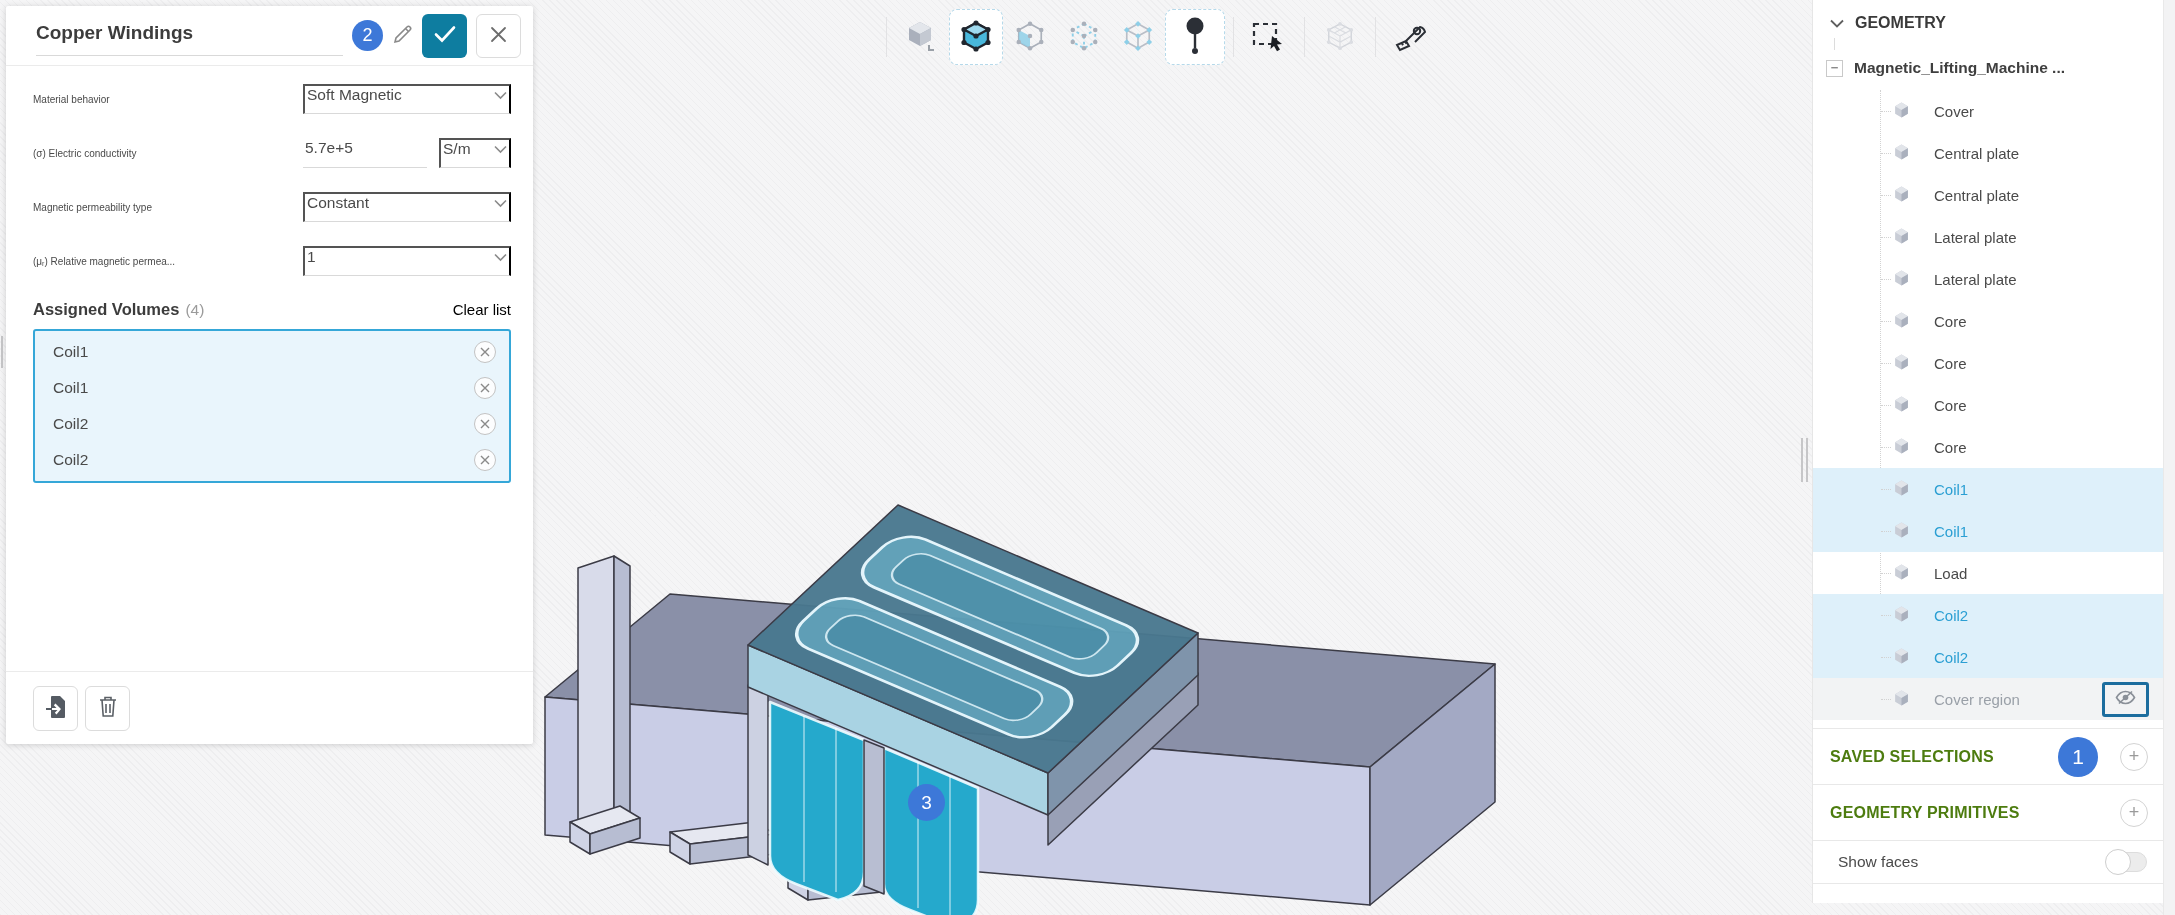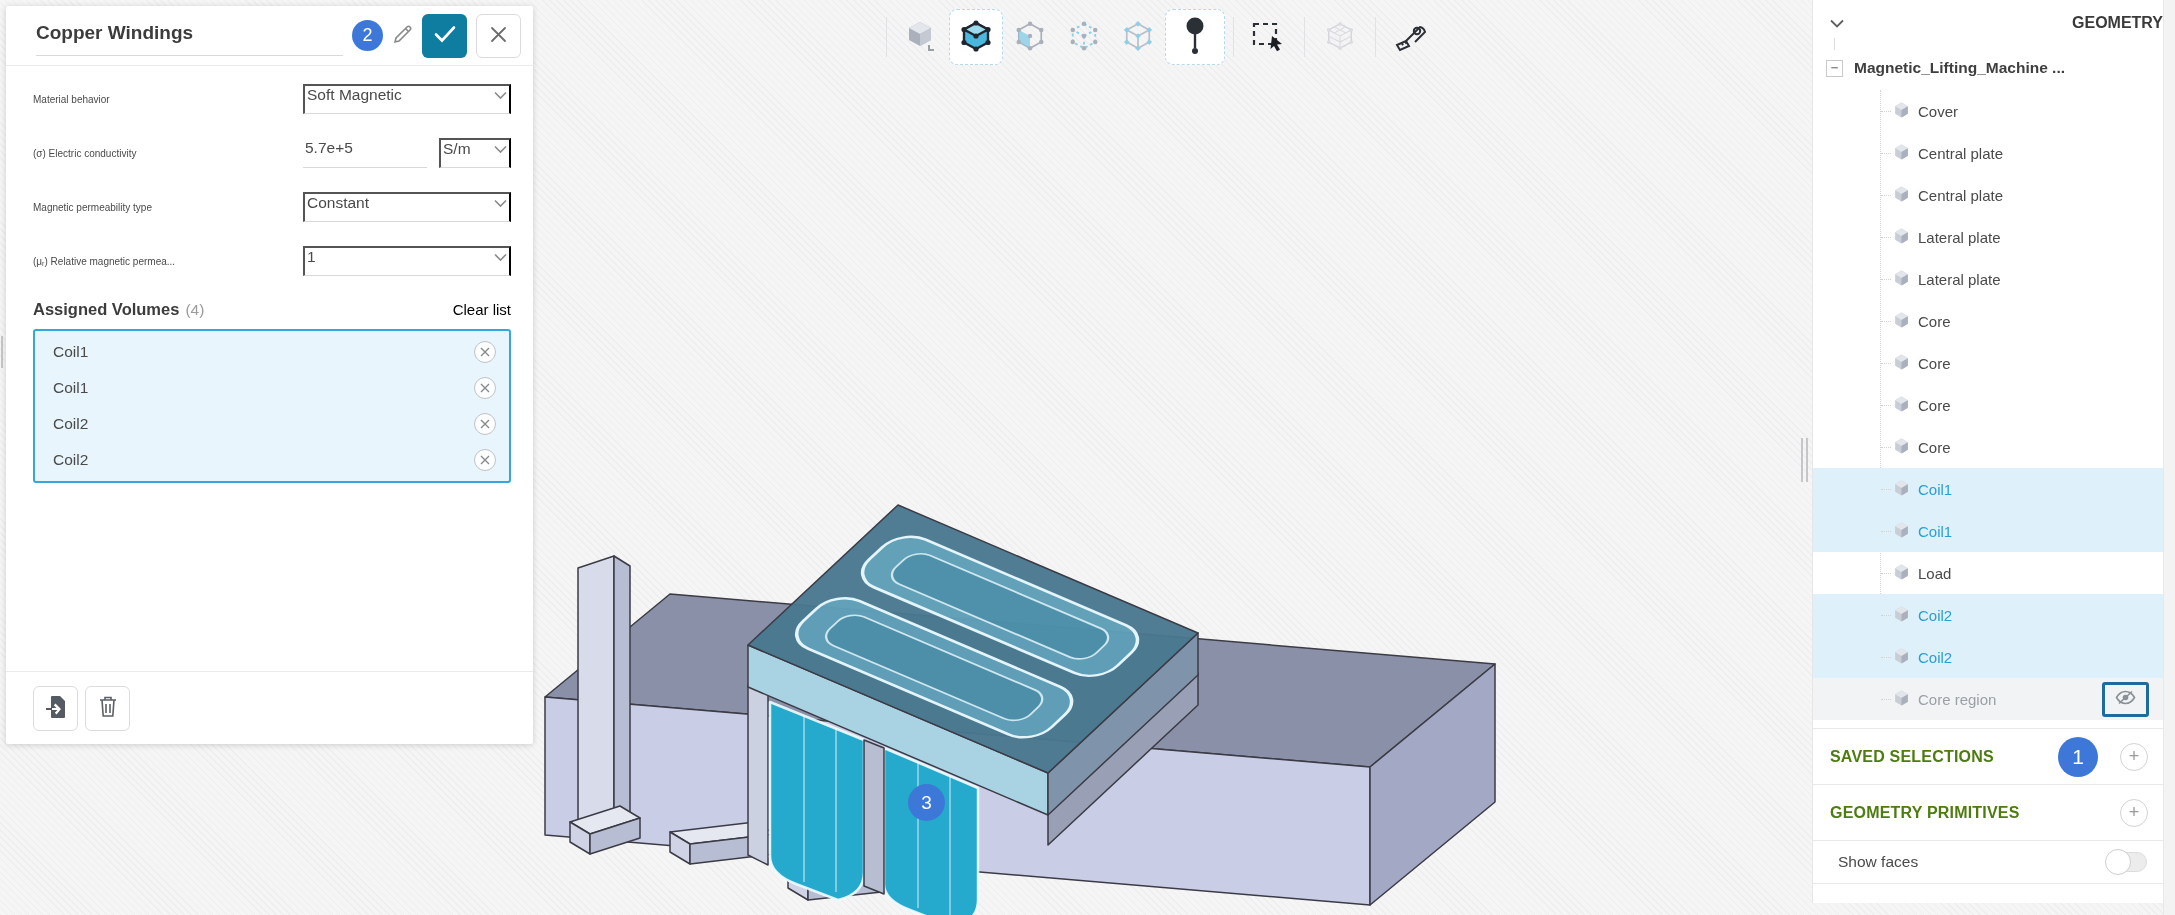--- a/index.html
+++ b/index.html
@@ -58,29 +58,29 @@
   
   .handle{ position:absolute; width:7px; border-left:2px solid #c6c6c8; border-right:2px solid #c6c6c8; z-index:4; }
   .handle-l{ left:1px; top:336px; height:32px; }
   .handle-r{ left:1801px; top:438px; height:44px; }
 
   
   .rpanel{ position:absolute; left:1812px; top:0; width:351px; height:903px; background:#fff;
            border-left:1px solid #e6e6e6; z-index:5; }
   .scroll-strip{ position:absolute; left:2163px; top:0; width:12px; height:915px; background:#f3f3f4; border-left:1px solid #e9e9e9; z-index:5; }
   .geo-head{ height:46px; display:flex; align-items:center; gap:11px; padding-left:17px;
-             font-size:16px; font-weight:700; color:#3a3a3a;justify-content:space-between; }
+             font-size:16px; font-weight:700; color:#3a3a3a; }
   .root-row{ height:44px; display:flex; align-items:center; gap:11px; padding-left:13px;
              font-size:15.5px; font-weight:700; color:#3f3f3f; position:relative; }
   .expander{ width:17px; height:17px; border:1px solid #c9c9c9; background:#fff; color:#8a8a8a; font-size:13px; line-height:14px;
              display:flex; align-items:center; justify-content:center; }
   .exp-line{ position:absolute; left:21px; top:-8px; height:12px; border-left:1px solid #dcdcdc; }
   .tree{ position:relative; }
   .guide{ position:absolute; left:67px; top:0; height:610px; border-left:1px dotted #d2d2d2; }
-  .trow{ height:42px; display:flex; align-items:center; gap:8px; padding-left:80px; font-size:15px; color:#4a4a4a; position:relative; }
+  .trow{ height:42px; display:flex; align-items:center; gap:24px; padding-left:80px; font-size:15px; color:#4a4a4a; position:relative; }
   .trow .tick{ position:absolute; left:68px; top:21px; width:10px; border-top:1px dotted #d2d2d2; }
   .trow.selected{ background:#def0fa; color:#2b9fd3; }
   .trow.hidden-row{ background:#f2f3f4; color:#9aa0a8; }
   .eyebtn{ margin-left:auto; margin-right:14px; width:47px; height:35px; border:3px solid #1c6d9e; border-radius:3px;
            background:#f2f3f4; display:flex; align-items:center; justify-content:center; }
   .sect{ height:56px; border-top:1px solid #e8e8e8; display:flex; align-items:center; padding:0 15px 0 17px; margin-top:8px; }
   .sect + .sect{ margin-top:0;align-items:center; }
   .sect .t{ flex:1; font-size:16px; font-weight:700; color:#4d7c0f; letter-spacing:.2px; }
   .plus-btn{ width:28px; height:28px; border:1px solid #d3d3d3; border-radius:50%; background:#fff; color:#9a9a9a;
              font-size:18px; display:flex; align-items:center; justify-content:center; }
@@ -547,21 +547,21 @@
             </svg></span>
         <span>Coil2</span>
         </div>
       <div class="trow hidden-row">
           <span class="tick"></span>
         <span><svg width="17" height="18" viewBox="0 0 16 16">
               <path d="M8 1 14 4.5v7L8 15 2 11.5v-7z" fill="#c9cdd6"></path>
               <path d="M8 1 14 4.5 8 8 2 4.5z" fill="#e2e5ea"></path>
               <path d="M8 8v7l6-3.5v-7z" fill="#aab0bd"></path>
             </svg></span>
-        <span>Core region</span>
+        <span>Cover region</span>
         <button class="eyebtn">
           <span>
             <svg width="21" height="15" viewBox="0 0 21 15">
                 <path d="M1.5 7.5C4 3.2 7 1.5 10.5 1.5S17 3.2 19.5 7.5C17 11.8 14 13.5 10.5 13.5S4 11.8 1.5 7.5z" fill="none" stroke="#8a9098" stroke-width="1.6"></path>
                 <circle cx="10.5" cy="7.5" r="2.8" fill="#8a9098"></circle>
                 <line x1="4" y1="13.5" x2="17" y2="1.5" stroke="#8a9098" stroke-width="1.6"></line>
               </svg>
           </span>
         </button>
       </div>

